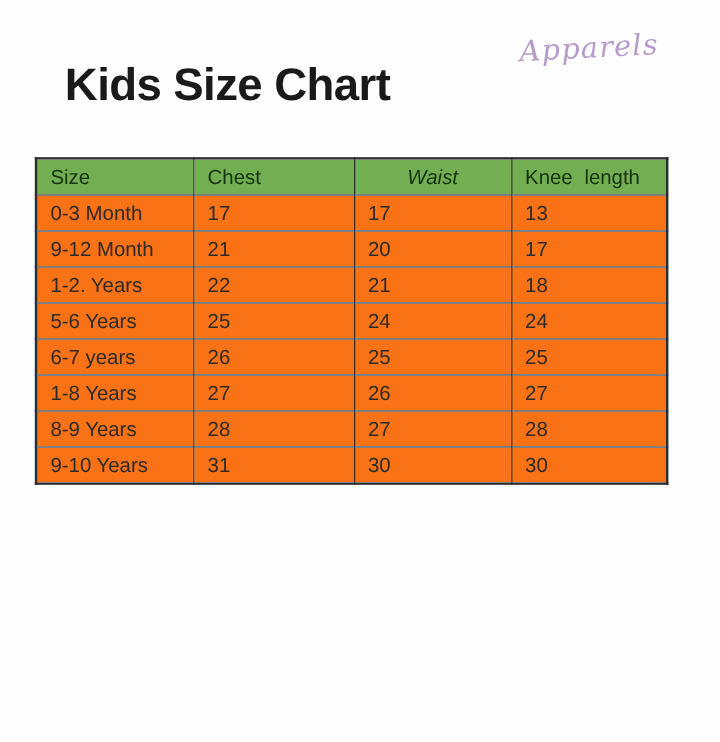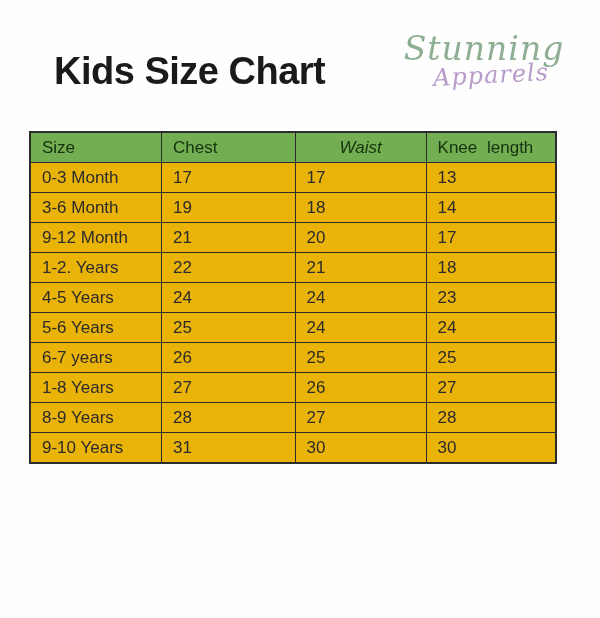--- a/index.html
+++ b/index.html
@@ -71,33 +71,32 @@
   .size-chart th {
     background: var(--header-bg, #73ae53);
     color: var(--header-text, #14330e);
     font-weight: normal;
     word-spacing: 5px;
     margin-left: 44px;
   }
   .size-chart th.center { text-align: center; font-style: italic; }
   .size-chart td {
     color: var(--body-text, #2b2b2b);
-    background: #eab308;
+    background: #f97316;
     margin-top: 31px;
   }
 </style>
 </head>
 <body>
 
 <div class="page">
 
   <div class="title">Kids Size Chart</div>
 
   <div class="logo">
-    <div class="logo-line1">Stunning</div>
     <div class="logo-line2">Apparels</div>
   </div>
 
   <table class="size-chart">
     <colgroup>
       <col style="width:25%">
         <col style="width:25.4%">
         <col style="width:24.9%">
         <col style="width:24.7%">
     </colgroup>
@@ -110,42 +109,30 @@
       </tr>
     </thead>
     <tbody>
         <tr>
           <td>0-3 Month</td>
           <td>17</td>
           <td>17</td>
           <td>13</td>
         </tr>
         <tr>
-          <td>3-6 Month</td>
-          <td>19</td>
-          <td>18</td>
-          <td>14</td>
-        </tr>
-        <tr>
           <td>9-12 Month</td>
           <td>21</td>
           <td>20</td>
           <td>17</td>
         </tr>
         <tr>
           <td>1-2. Years</td>
           <td>22</td>
           <td>21</td>
           <td>18</td>
-        </tr>
-        <tr>
-          <td>4-5 Years</td>
-          <td>24</td>
-          <td>24</td>
-          <td>23</td>
         </tr>
         <tr>
           <td>5-6 Years</td>
           <td>25</td>
           <td>24</td>
           <td>24</td>
         </tr>
         <tr>
           <td>6-7 years</td>
           <td>26</td>

